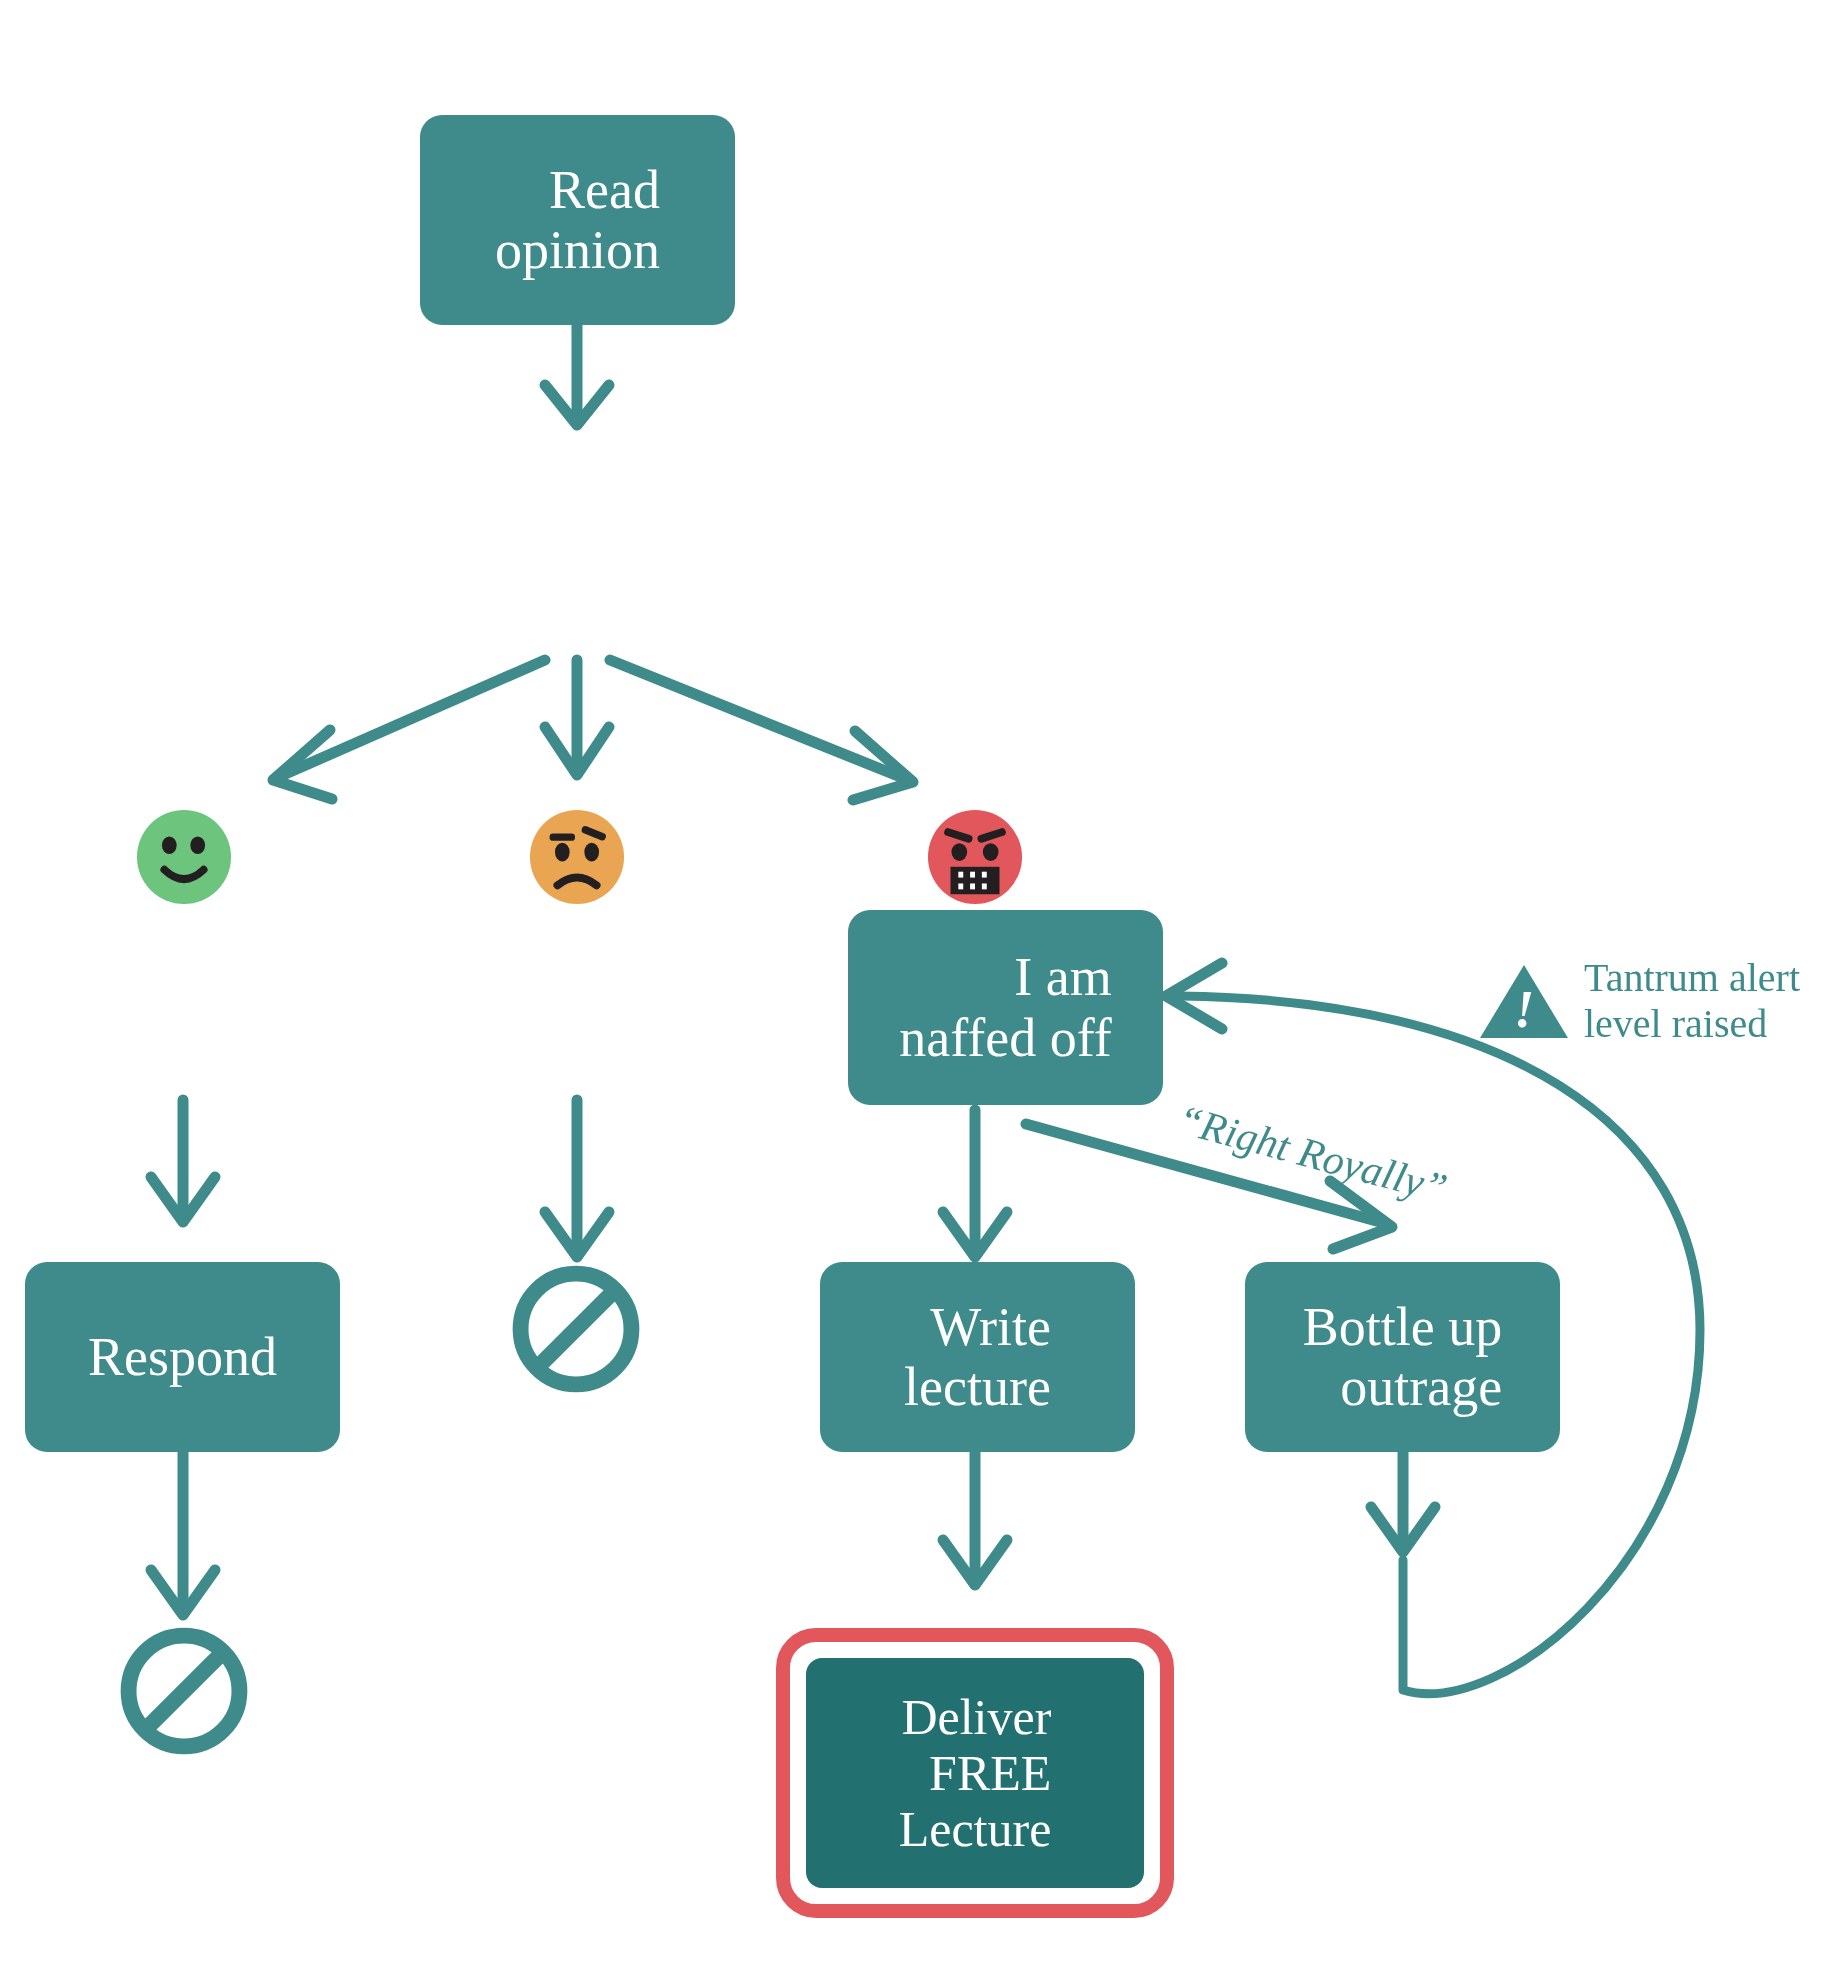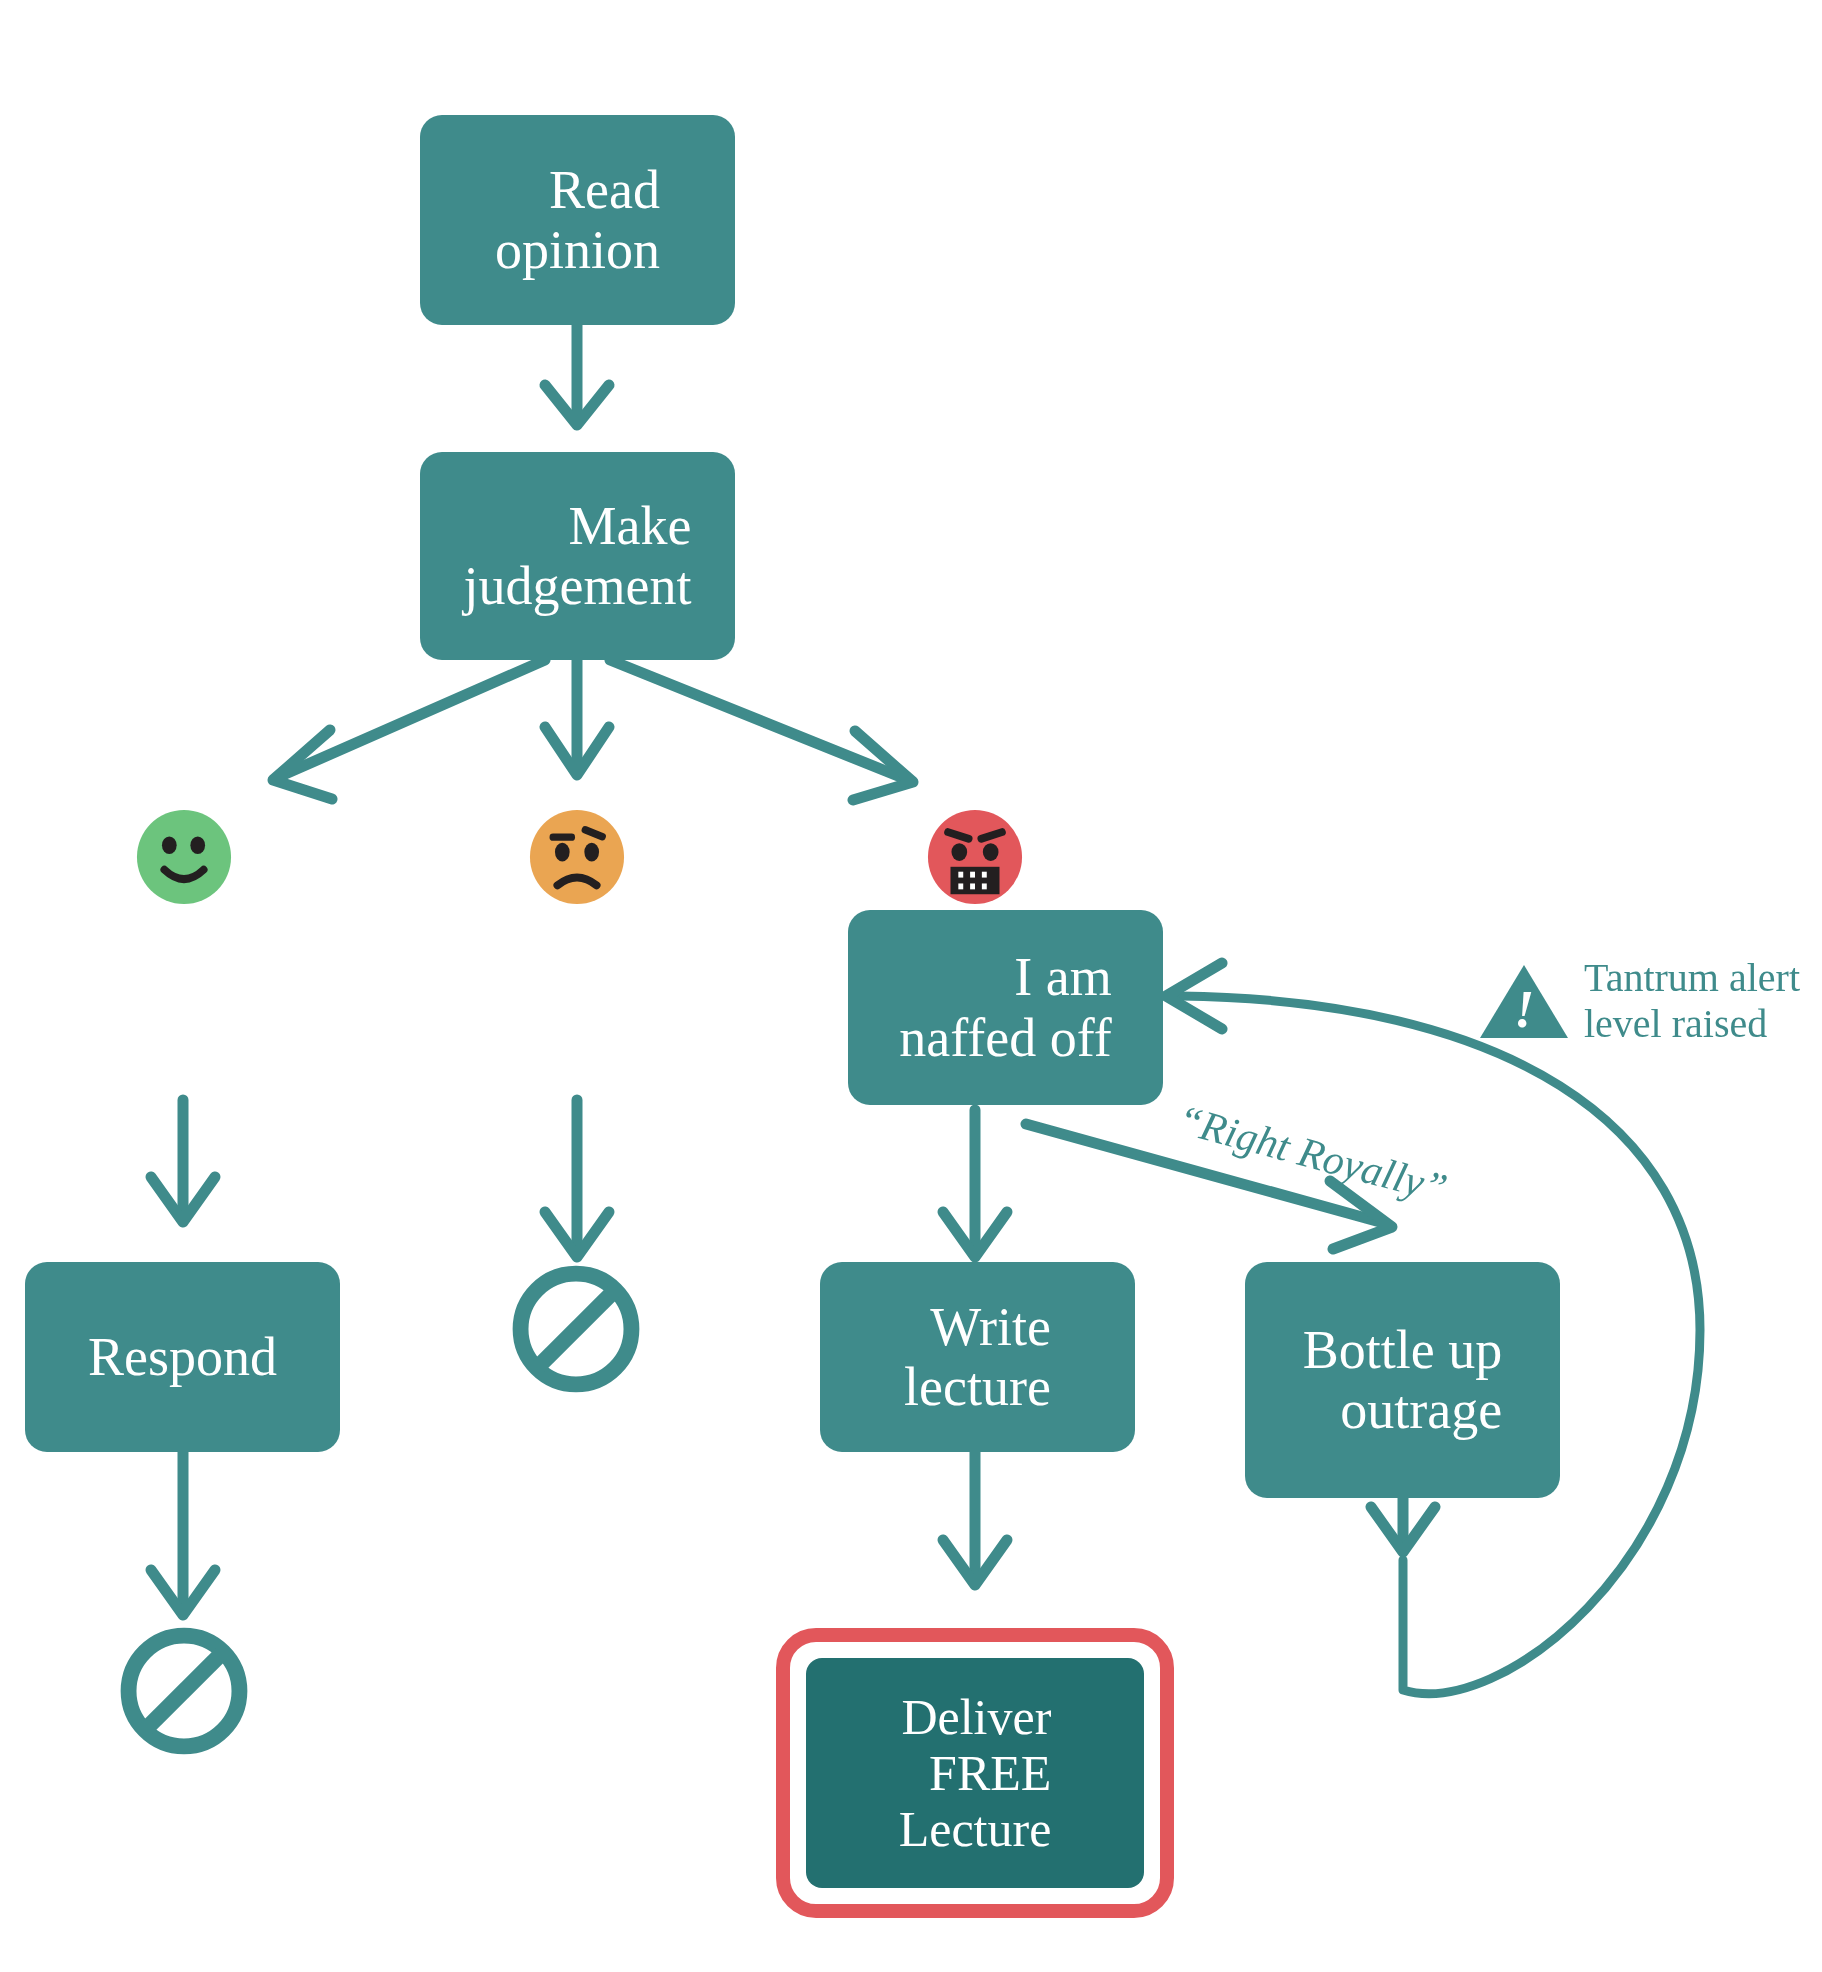--- a/index.html
+++ b/index.html
@@ -151,24 +151,20 @@
         <polyline points="1222,963 1166,996 1222,1029" fill="none" stroke-width="11"></polyline>
       </g>
     </g>
   </svg>
 
   <div class="node" style="left:420px; top:115px; width:315px; height:210px;">
     <span class="txt">Read
 opinion</span>
   </div>
 
-  <div class="node" style="left:420px; top:452px; width:315px; height:208px;">
-    <span class="txt">Make
-judgement</span>
-  </div>
 
   <div class="emoji" style="left:135px; top:808px; width:98px; height:98px;">
     <svg width="98" height="98" viewBox="0 0 100 100">
       <circle cx="50" cy="50" r="48" fill="#6cc47d"></circle>
       <ellipse cx="35" cy="38" rx="7.5" ry="9" fill="#231f20"></ellipse>
       <ellipse cx="64" cy="38" rx="7.5" ry="9" fill="#231f20"></ellipse>
       <path d="M30 63 Q50 82 70 63" stroke="#231f20" stroke-width="8" fill="none" stroke-linecap="round"></path>
     </svg>
   </div>
 
@@ -216,21 +212,21 @@
       <circle cx="50" cy="50" r="42" fill="none" stroke="#3f8b8b" stroke-width="12"></circle>
       <line x1="22" y1="78" x2="78" y2="22" stroke="#3f8b8b" stroke-width="12" stroke-linecap="butt"></line>
     </svg>
   </div>
 
   <div class="node" style="left:820px; top:1262px; width:315px; height:190px;">
     <span class="txt">Write
 lecture</span>
   </div>
 
-  <div class="node" style="left:1245px; top:1262px; width:315px; height:236px;">
+  <div class="node" style="left:1245px; top:1262px; width:315px; height:190px;">
     <span class="txt">Bottle up
 outrage</span>
   </div>
 
   <div class="noentry" style="left:118px; top:1625px; width:132px; height:132px;">
     <svg width="132" height="132" viewBox="0 0 100 100">
       <circle cx="50" cy="50" r="42" fill="none" stroke="#3f8b8b" stroke-width="12"></circle>
       <line x1="22" y1="78" x2="78" y2="22" stroke="#3f8b8b" stroke-width="12" stroke-linecap="butt"></line>
     </svg>
   </div>

